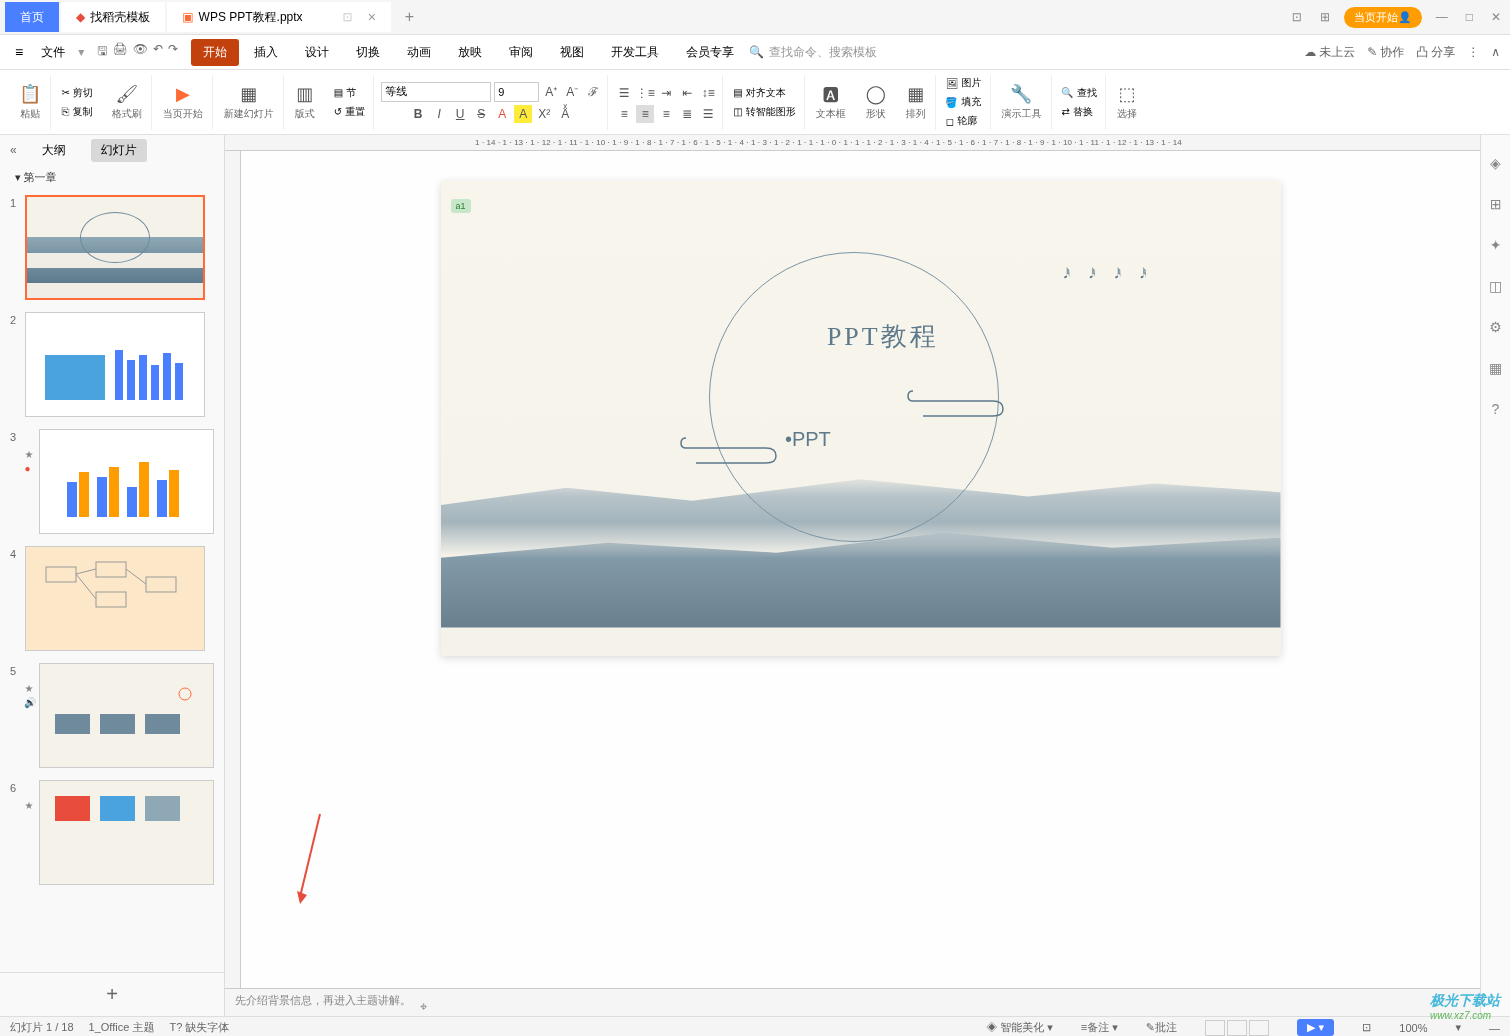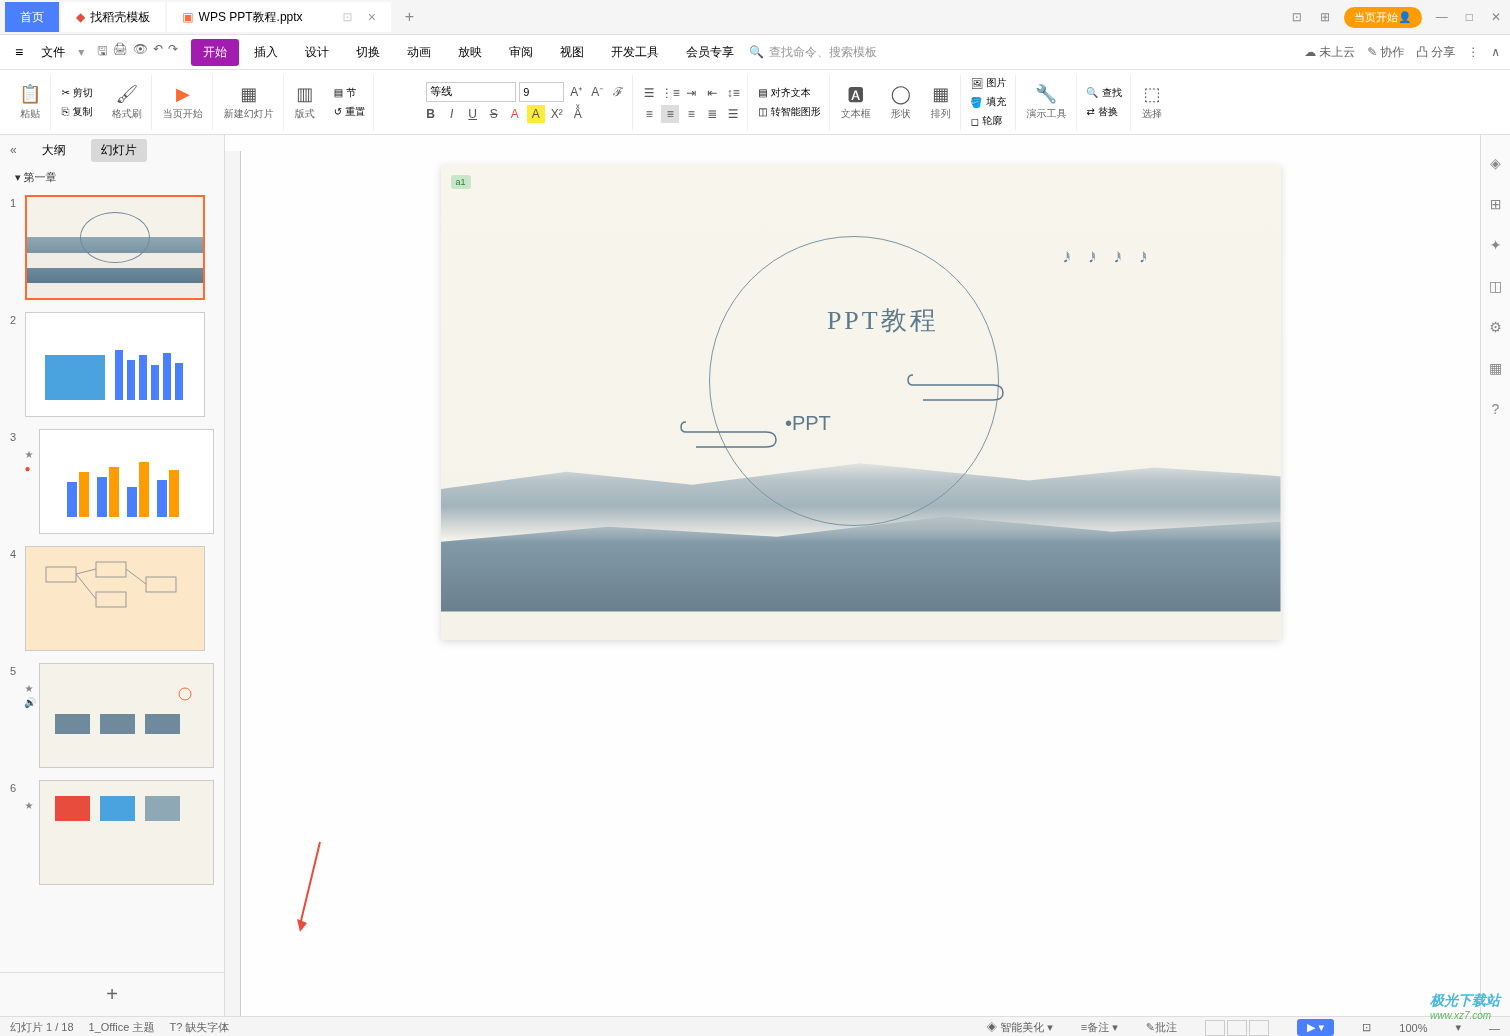--- a/index.html
+++ b/index.html
@@ -14,36 +14,36 @@
 .addtab{padding:0 12px;color:#888;font-size:16px;}
 .winctrl{margin-left:auto;display:flex;align-items:center;gap:10px;}
 .login-btn{background:#ff9d00;color:#fff;padding:3px 10px;border-radius:12px;font-size:11px;display:flex;align-items:center;}
 .win-icon{color:#888;font-size:12px;cursor:pointer;padding:4px;}
 .menubar{height:35px;display:flex;align-items:center;padding:0 10px;border-bottom:1px solid #e0e0e0;font-size:12px;}
 .menu-left{display:flex;align-items:center;gap:3px;}
 .hamburger{padding:0 5px;font-size:14px;}
 .file-menu{padding:3px 10px;}
 .undo-redo{display:flex;gap:5px;padding:0 10px;color:#666;}
 .menu-item{padding:5px 12px;cursor:pointer;}
-.menu-item.active{background:#a21caf;color:#fff;border-radius:3px;}
+.menu-item.active{background:#c2410c;color:#fff;border-radius:3px;}
 .menu-right{margin-left:auto;display:flex;align-items:center;gap:12px;color:#666;}
 .search-cmd{display:flex;align-items:center;gap:5px;color:#999;}
 .share-item{display:flex;align-items:center;gap:3px;}
 .ribbon{height:65px;display:flex;align-items:center;padding:0 10px;border-bottom:1px solid #e0e0e0;font-size:11px;gap:2px;}
 .rgroup{display:flex;flex-direction:column;align-items:center;padding:0 5px;border-right:1px solid #eee;height:55px;justify-content:center;}
 .rgroup.nb{border-right:none;}
 .rbtn{display:flex;flex-direction:column;align-items:center;cursor:pointer;padding:2px 4px;}
 .rbtn .ricon{font-size:18px;color:#555;margin-bottom:2px;}
 .rbtn .rlabel{font-size:10px;color:#666;}
 .rbtn.h{flex-direction:row;gap:3px;}
 .rstack{display:flex;flex-direction:column;gap:3px;}
 .rstack .rbtn{font-size:10px;padding:1px 3px;}
 .font-row{display:flex;align-items:center;gap:3px;}
 .font-sel{border:1px solid #ccc;height:20px;font-size:11px;padding:0 3px;}
-.font-sel.name{width:90px;margin-left:45px;}
+.font-sel.name{width:110px;}
 .font-sel.size{width:45px;}
 .fmt-row{display:flex;gap:3px;margin-top:3px;}
 .fmt-btn{width:18px;height:18px;display:flex;align-items:center;justify-content:center;font-size:12px;cursor:pointer;color:#555;}
 .workspace{display:flex;height:calc(100% - 155px);}
 .sidepanel{width:225px;background:#f9f9f9;border-right:1px solid #ddd;display:flex;flex-direction:column;}
 .sidetabs{height:30px;display:flex;align-items:center;padding:0 10px;font-size:12px;gap:15px;}
 .collapse{color:#666;}
 .sidetab{padding:3px 10px;cursor:pointer;}
 .sidetab.active{background:#d8d8d8;border-radius:3px;}
 .chapter{padding:5px 15px;font-size:11px;color:#333;}
@@ -56,21 +56,21 @@
 .thumb.selected{border:2px solid #ff6b35;}
 .thumb-landscape{background:linear-gradient(to bottom,#f5f2ea 0%,#f5f2ea 40%,#8fa8b5 40%,#7a95a5 55%,#f0ede6 55%,#f0ede6 70%,#6e8a9c 70%,#5d7a8c 85%,#f0ede6 85%);}
 .thumb-circle{position:absolute;top:15%;left:30%;width:40%;height:50%;border:1px solid #6e8a9c;border-radius:50%;}
 .thumb-chart{background:#fff;display:flex;align-items:center;justify-content:center;}
 .addslide{text-align:center;padding:10px;font-size:20px;color:#666;border-top:1px solid #ddd;cursor:pointer;}
 .canvas-area{flex:1;background:#fefefe;display:flex;flex-direction:column;position:relative;}
 .ruler-h{height:16px;background:#f5f5f5;border-bottom:1px solid #ccc;font-size:8px;color:#666;display:flex;align-items:center;padding-left:250px;overflow:hidden;}
 .ruler-v{position:absolute;left:0;top:16px;width:16px;bottom:0;background:#f5f5f5;border-right:1px solid #ccc;}
 .slide-wrap{flex:1;display:flex;align-items:flex-start;justify-content:center;padding:30px 30px 30px 46px;position:relative;}
 .slide{width:840px;height:475px;background:linear-gradient(to bottom,#f8f5ed 0%,#f5f2ea 100%);box-shadow:0 2px 8px rgba(0,0,0,0.15);position:relative;overflow:hidden;}
-.slide-tag{position:absolute;top:10px;left:10px;background:#c8e6c9;color:#2e7d32;font-size:9px;padding:2px 5px;border-radius:3px;}
+.slide-tag{position:absolute;top:18px;left:10px;background:#c8e6c9;color:#2e7d32;font-size:9px;padding:2px 5px;border-radius:3px;}
 .mountains{position:absolute;bottom:0;left:0;right:0;height:60%;}
 .mtn1{position:absolute;bottom:35%;left:0;right:0;height:30%;background:linear-gradient(to bottom,transparent,#9cafba 30%,#8099a8 60%,transparent);clip-path:polygon(0 40%,15% 20%,30% 35%,50% 10%,70% 30%,85% 15%,100% 25%,100% 100%,0 100%);opacity:0.7;}
 .mtn2{position:absolute;bottom:10%;left:0;right:0;height:35%;background:linear-gradient(to bottom,transparent,#6e8a9c 30%,#516b7d);clip-path:polygon(0 30%,20% 15%,40% 25%,60% 5%,80% 20%,100% 10%,100% 100%,0 100%);opacity:0.85;}
 .circle{position:absolute;top:15%;left:32%;width:290px;height:290px;border:1.5px solid #7a95a5;border-radius:50%;}
 .title-text{position:absolute;top:29%;left:46%;font-size:26px;color:#5d7a8c;font-family:Liberation Serif, serif;letter-spacing:3px;text-align:center;}
 .sub-text{position:absolute;top:52%;left:41%;font-size:20px;color:#5d7a8c;font-family:Liberation Sans, sans-serif;}
 .cloud{position:absolute;width:110px;height:40px;}
 .cloud svg{width:100%;height:100%;}
 .cloud1{top:42%;left:55%;}
 .cloud2{top:52%;left:28%;}
@@ -416,20 +416,21 @@
               <rect x="15" y="15" width="35" height="25" fill="#e74c3c"></rect>
               <rect x="60" y="15" width="35" height="25" fill="#4aa3df"></rect>
               <rect x="105" y="15" width="35" height="25" fill="#8fa8b5"></rect>
             </svg></div>
       </div>
     </div>
     <div class="addslide">+</div>
   </div>
 
   <div class="canvas-area">
+    <div class="ruler-h">1 · 14 · 1 · 13 · 1 · 12 · 1 · 11 · 1 · 10 · 1 · 9 · 1 · 8 · 1 · 7 · 1 · 6 · 1 · 5 · 1 · 4 · 1 · 3 · 1 · 2 · 1 · 1 · 1 · 0 · 1 · 1 · 1 · 2 · 1 · 3 · 1 · 4 · 1 · 5 · 1 · 6 · 1 · 7 · 1 · 8 · 1 · 9 · 1 · 10 · 1 · 11 · 1 · 12 · 1 · 13 · 1 · 14</div>
     <div class="ruler-v"></div>
     <div class="slide-wrap">
       <div class="slide">
         <div class="slide-tag">a1</div>
         <div class="mountains">
           <div class="mtn1"></div>
           <div class="mtn2"></div>
         </div>
         <div class="circle"></div>
         <div class="title-text">PPT教程</div>
@@ -441,20 +442,24 @@
         <div class="cloud cloud2"><svg viewBox="0 0 110 40">
               <path d="M10,10 Q5,10 5,15 Q5,20 10,20 L90,20 Q100,20 100,28 Q100,35 90,35 L20,35" fill="none" stroke="#5d7a8c" stroke-width="1.5"></path>
             </svg></div>
       </div>
       <div class="arrow">
         <svg viewBox="0 0 30 95">
             <line x1="25" y1="5" x2="5" y2="88" stroke="#e74c3c" stroke-width="2"></line>
             <polygon points="5,95 2,82 12,86" fill="#e74c3c"></polygon>
           </svg>
       </div>
+    </div>
+    <div class="notes-area">
+      <span>先介绍背景信息，再进入主题讲解。</span>
+      <span class="cursor-img">⌖</span>
     </div>
   </div>
 
   <div class="rightpanel">
     <span class="rp-icon">◈</span>
     <span class="rp-icon">⊞</span>
     <span class="rp-icon">✦</span>
     <span class="rp-icon">◫</span>
     <span class="rp-icon">⚙</span>
     <span class="rp-icon">▦</span>

